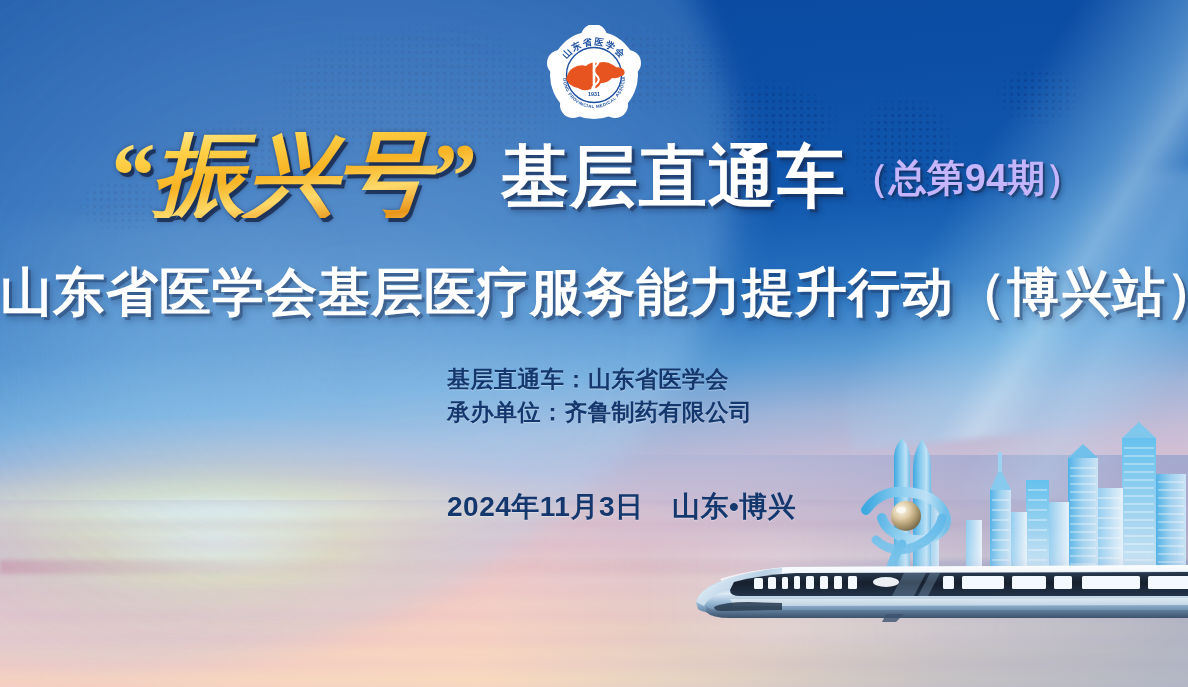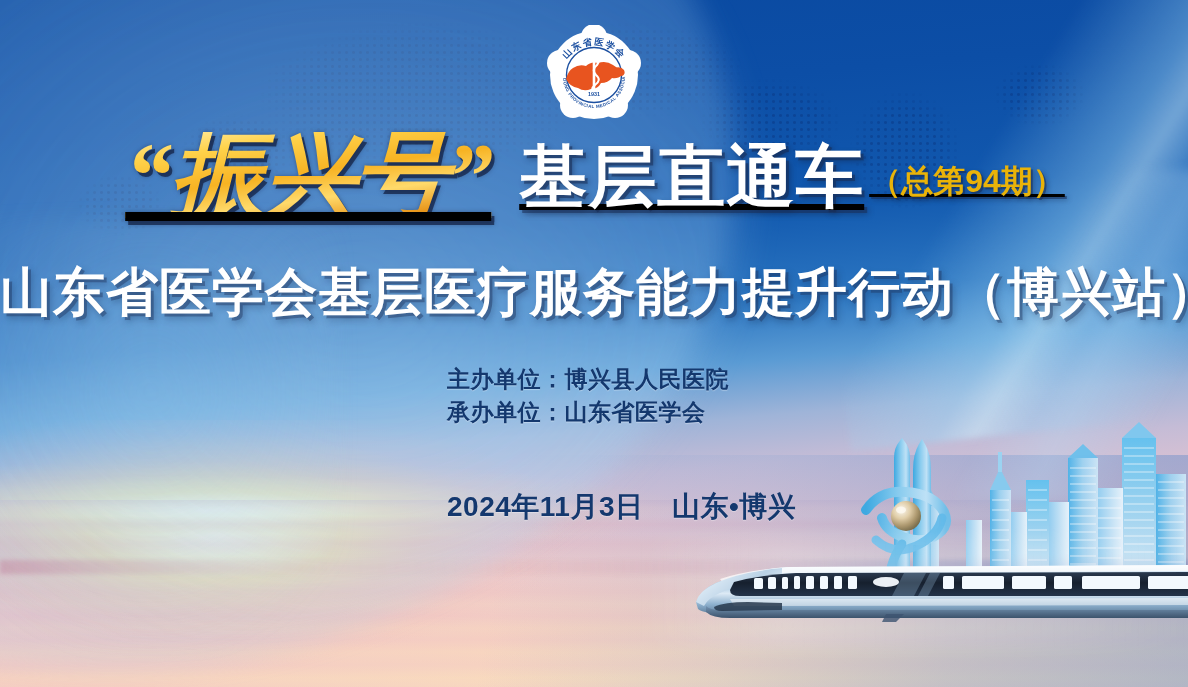--- a/index.html
+++ b/index.html
@@ -152,21 +152,20 @@
     width: 100px; height: 100px;
   }
 
   
   .txt { position: absolute; white-space: nowrap; }
 
   #title-row {
     left: 0; right: 0; top: 126px;
     display: flex; align-items: flex-end; justify-content: center;
     pointer-events: none;
-    text-decoration: underline;
   }
   #title-gold {
     font-family: "Liberation Serif", "DejaVu Serif", serif;
     font-size: 94px;
     font-weight: bold;
     font-style: italic;
     letter-spacing: -2px;
     line-height: 0.92;
     background: linear-gradient(172deg, #fff0b0 0%, #ffd24a 22%, #f7b323 48%, #ffda6b 68%, #e8951a 88%, #f6c451 100%);
     -webkit-background-clip: text;
@@ -183,23 +182,23 @@
     font-weight: bold;
     color: #ffffff;
     letter-spacing: 1px;
     text-shadow: 3px 3px 0 rgba(25,45,85,0.55), 4px 4px 6px rgba(15,30,65,0.45);
     margin-left: 26px;
     line-height: 1;
     position: relative;
     top: -2px;
   }
   #title-issue {
-    font-size: 32px;
+    font-size: 38px;
     font-weight: bold;
-    color: #eab308;
+    color: #c4b5fd;
     text-shadow: 2px 2px 0 rgba(25,45,85,0.55), 3px 3px 5px rgba(15,30,65,0.4);
     margin-left: 5px;
     position: relative;
     top: -8px;
     letter-spacing: 0px;
   }
 
   #subtitle {
     left: 0; right: 0; top: 258px;
     text-align: center;
@@ -519,19 +518,19 @@
 
   <div class="txt" id="title-row">
     <span id="title-gold">“振兴号”</span>
     <span id="title-white">基层直通车</span>
     <span id="title-issue">（总第94期）</span>
   </div>
 
   <div class="txt" id="subtitle">山东省医学会基层医疗服务能力提升行动（博兴站）</div>
 
   <div class="txt" id="orgs">
-    <span class="org-line">主办单位：博兴县人民医院</span>
-    <span class="org-line">承办单位：山东省医学会</span>
+    <span class="org-line">基层直通车：山东省医学会</span>
+    <span class="org-line">承办单位：齐鲁制药有限公司</span>
   </div>
 
   <div class="txt" id="datetime">2024年11月3日　山东•博兴</div>
 
 </div>
 
 </body></html>

